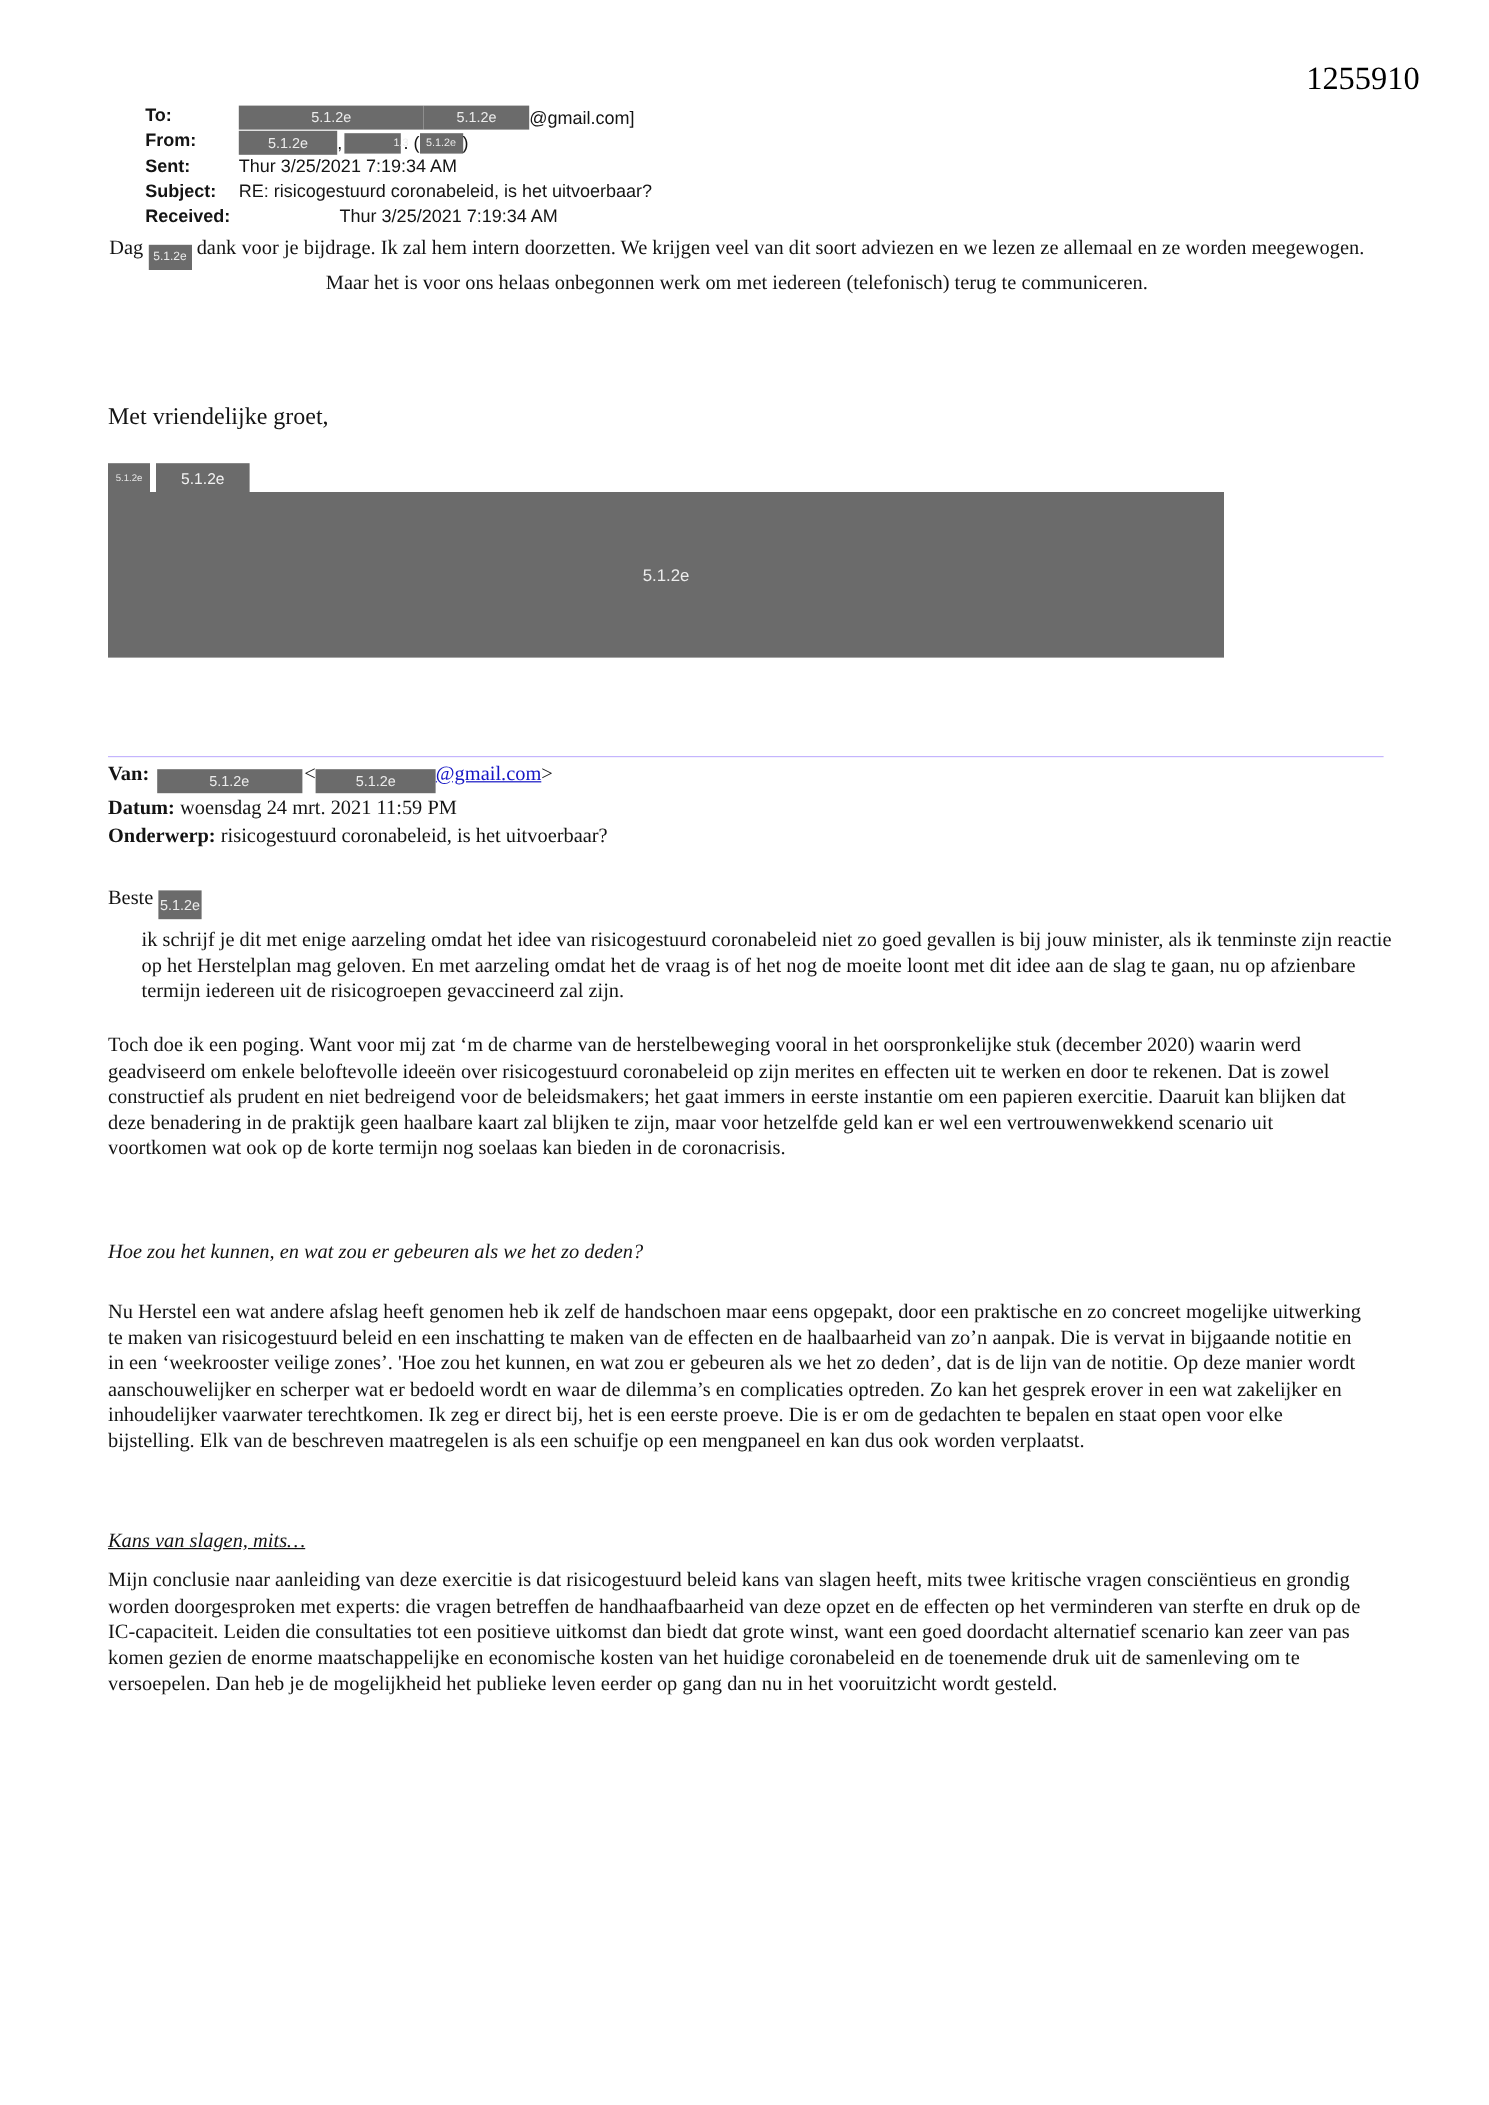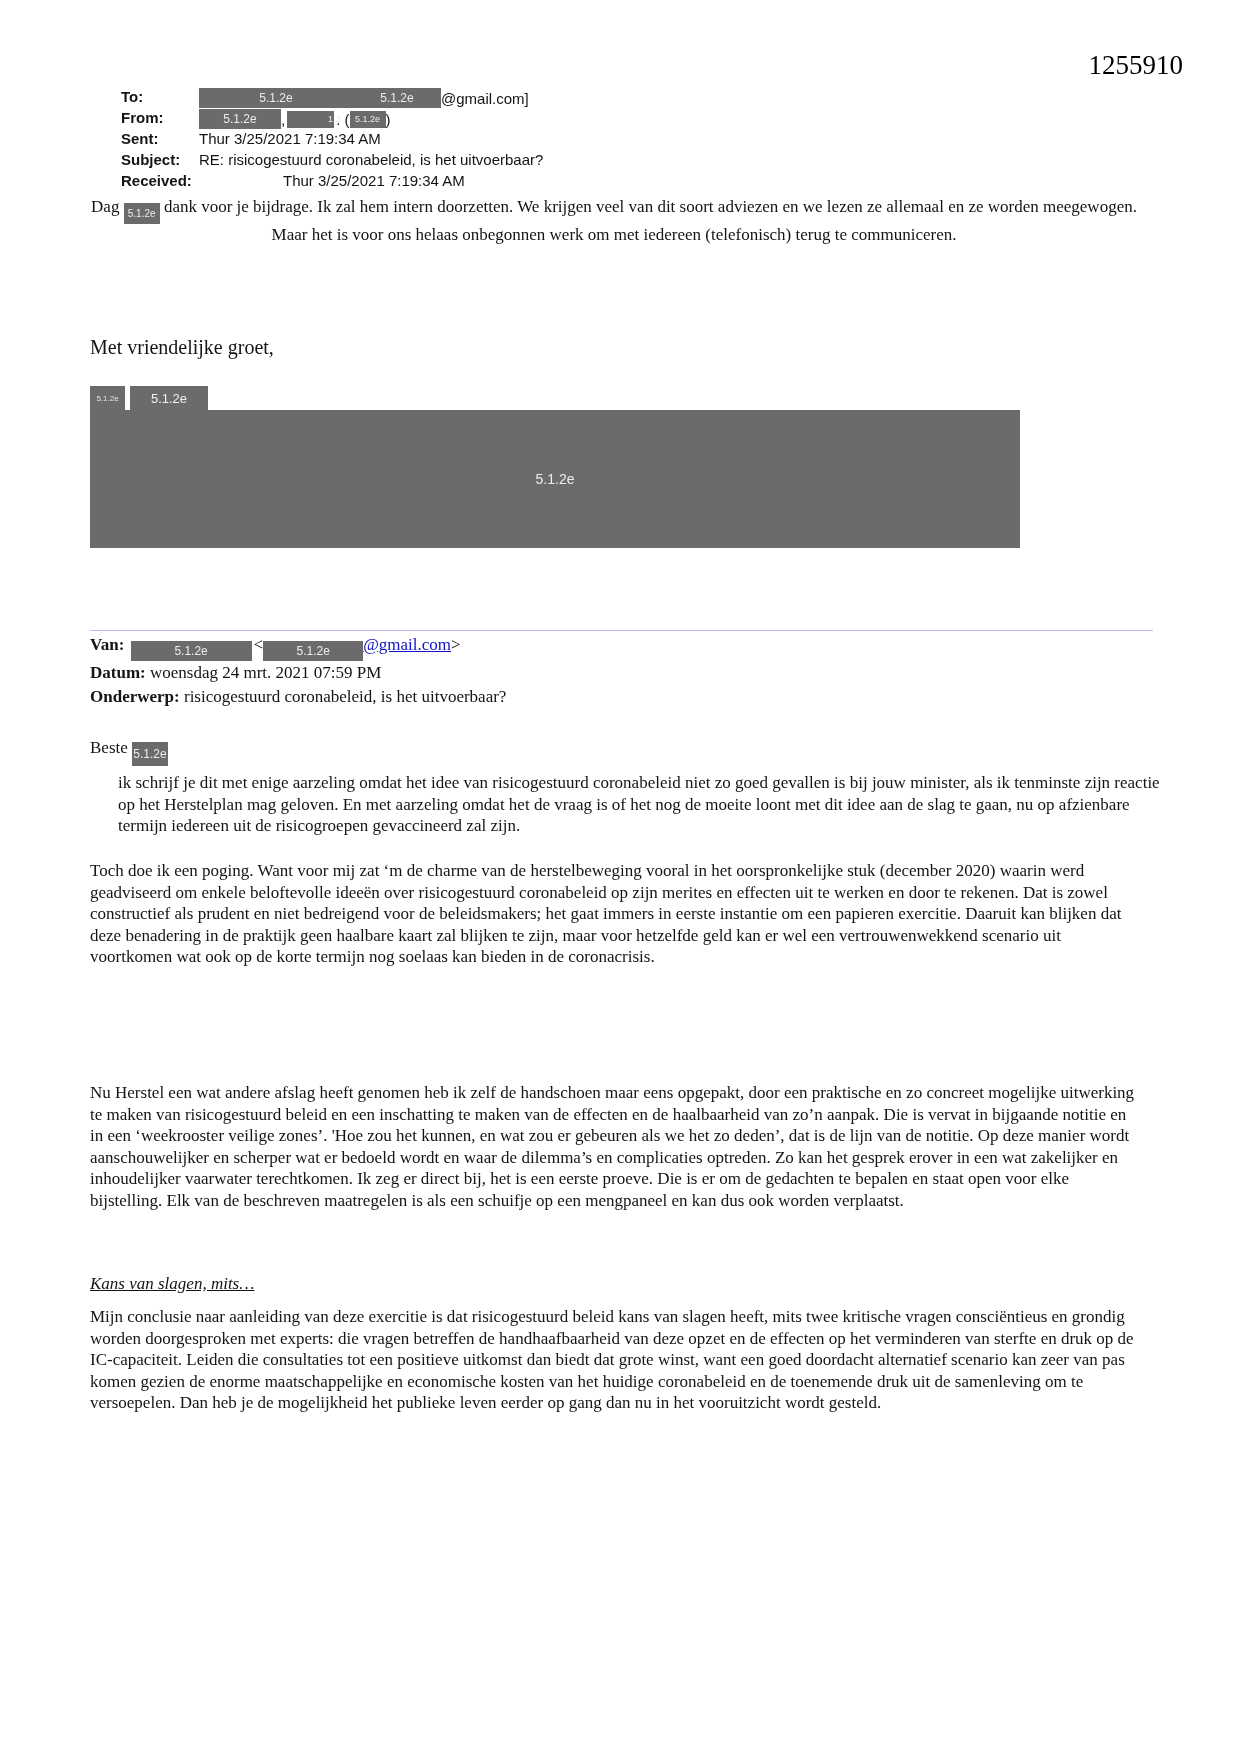--- a/index.html
+++ b/index.html
@@ -131,31 +131,32 @@
   </div>
   <div class="sig-block">5.1.2e</div>
 
   <div class="hdr2">
     <div class="row">
       <b>Van:</b>
       <span class="red w121 inline-red">5.1.2e</span><span>&lt;</span><span class="red w100">5.1.2e</span><a class="mail-link" href="#">@gmail.com</a><span>&gt;</span>
     </div>
     <div class="row">
       <b>Datum:</b>
-      <span>woensdag 24 mrt. 2021 07:59 PM</span>
+      <span>woensdag 24 mrt. 2021 11:59 PM</span>
     </div>
     <div class="row">
       <b>Onderwerp:</b>
       <span>risicogestuurd coronabeleid, is het uitvoerbaar?</span>
     </div>
   </div>
 
   <div class="greeting">
     <span>Beste </span><span class="red w34" style="height:24px;font-size:12px;">5.1.2e</span>
   </div>
 
   <div class="p1">ik schrijf je dit met enige aarzeling omdat het idee van risicogestuurd coronabeleid niet zo goed gevallen is bij jouw minister, als ik tenminste zijn reactie op het Herstelplan mag geloven. En met aarzeling omdat het de vraag is of het nog de moeite loont met dit idee aan de slag te gaan, nu op afzienbare termijn iedereen uit de risicogroepen gevaccineerd zal zijn.</div>
   <div class="p2">Toch doe ik een poging. Want voor mij zat ‘m de charme van de herstelbeweging vooral in het oorspronkelijke stuk (december 2020) waarin werd geadviseerd om enkele beloftevolle ideeën over risicogestuurd coronabeleid op zijn merites en effecten uit te werken en door te rekenen. Dat is zowel constructief als prudent en niet bedreigend voor de beleidsmakers; het gaat immers in eerste instantie om een papieren exercitie. Daaruit kan blijken dat deze benadering in de praktijk geen haalbare kaart zal blijken te zijn, maar voor hetzelfde geld kan er wel een vertrouwenwekkend scenario uit voortkomen wat ook op de korte termijn nog soelaas kan bieden in de coronacrisis.</div>
+  <div class="h-italic1">Hoe zou het kunnen, en wat zou er gebeuren als we het zo deden?</div>
   <div class="p3">Nu Herstel een wat andere afslag heeft genomen heb ik zelf de handschoen maar eens opgepakt, door een praktische en zo concreet mogelijke uitwerking te maken van risicogestuurd beleid en een inschatting te maken van de effecten en de haalbaarheid van zo’n aanpak. Die is vervat in bijgaande notitie en in een ‘weekrooster veilige zones’. 'Hoe zou het kunnen, en wat zou er gebeuren als we het zo deden’, dat is de lijn van de notitie. Op deze manier wordt aanschouwelijker en scherper wat er bedoeld wordt en waar de dilemma’s en complicaties optreden. Zo kan het gesprek erover  in een wat zakelijker en inhoudelijker vaarwater terechtkomen. Ik zeg er direct bij, het is een eerste proeve. Die is er om de gedachten te bepalen en staat open voor elke bijstelling. Elk van de beschreven maatregelen is als een schuifje op een mengpaneel en kan dus ook worden verplaatst.</div>
   <div class="h-italic2">Kans van slagen, mits…</div>
   <div class="p4">Mijn conclusie naar aanleiding van deze exercitie is dat risicogestuurd beleid kans van slagen heeft, mits twee kritische vragen consciëntieus en grondig worden doorgesproken met experts: die vragen betreffen de handhaafbaarheid van deze opzet en de effecten op het verminderen van sterfte en druk op de IC-capaciteit. Leiden die consultaties tot een positieve uitkomst dan biedt dat grote winst, want een goed doordacht alternatief scenario kan zeer van pas komen gezien de enorme maatschappelijke en economische kosten van het huidige coronabeleid en de toenemende druk uit de samenleving om te versoepelen. Dan heb je de mogelijkheid het publieke leven eerder op gang dan nu in het vooruitzicht wordt gesteld.</div>
 
 </div>
 
 </body></html>

